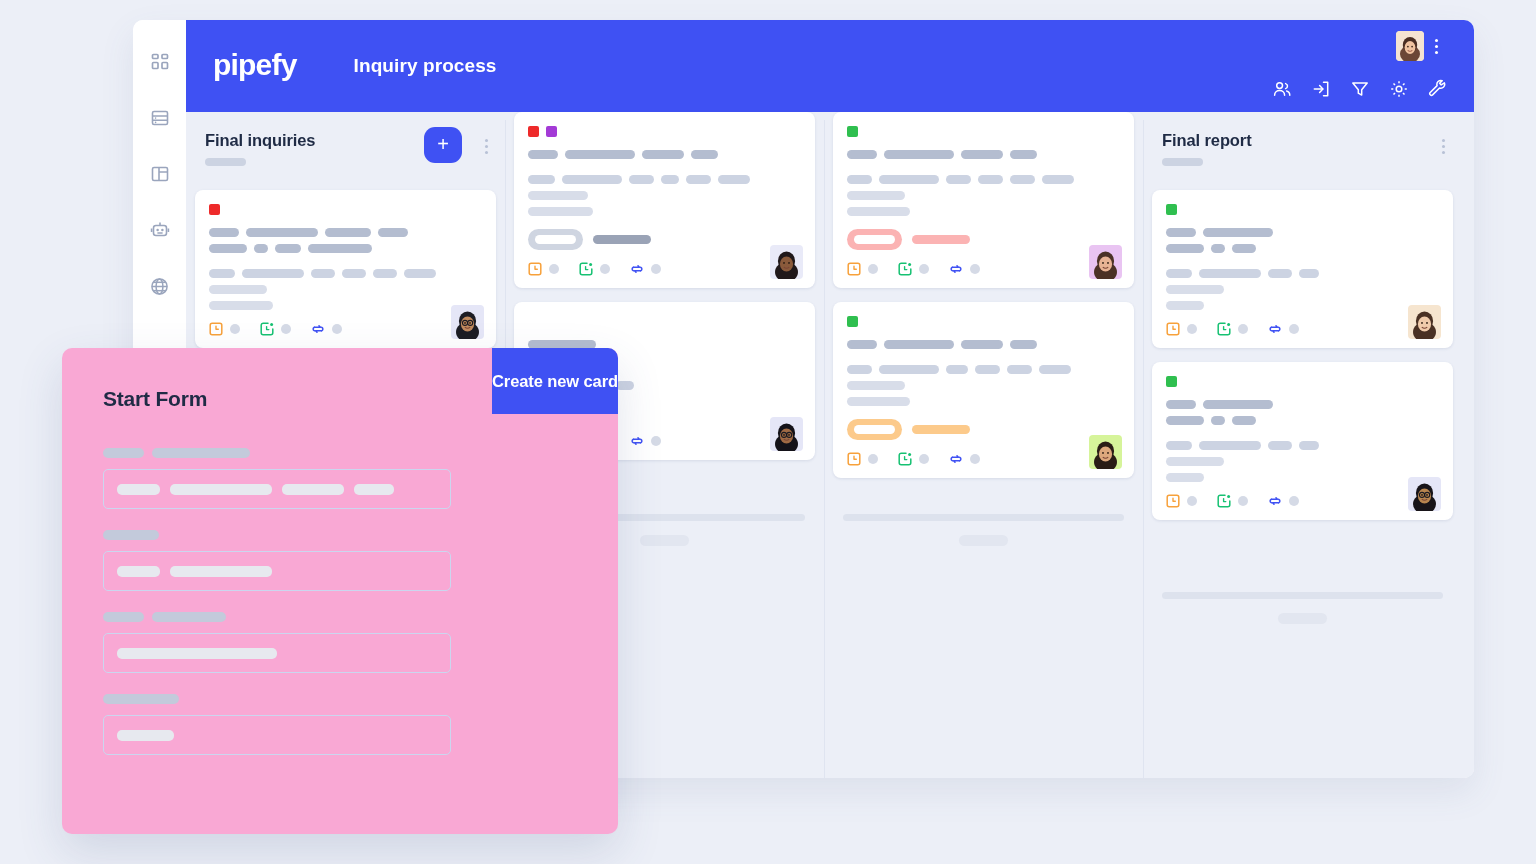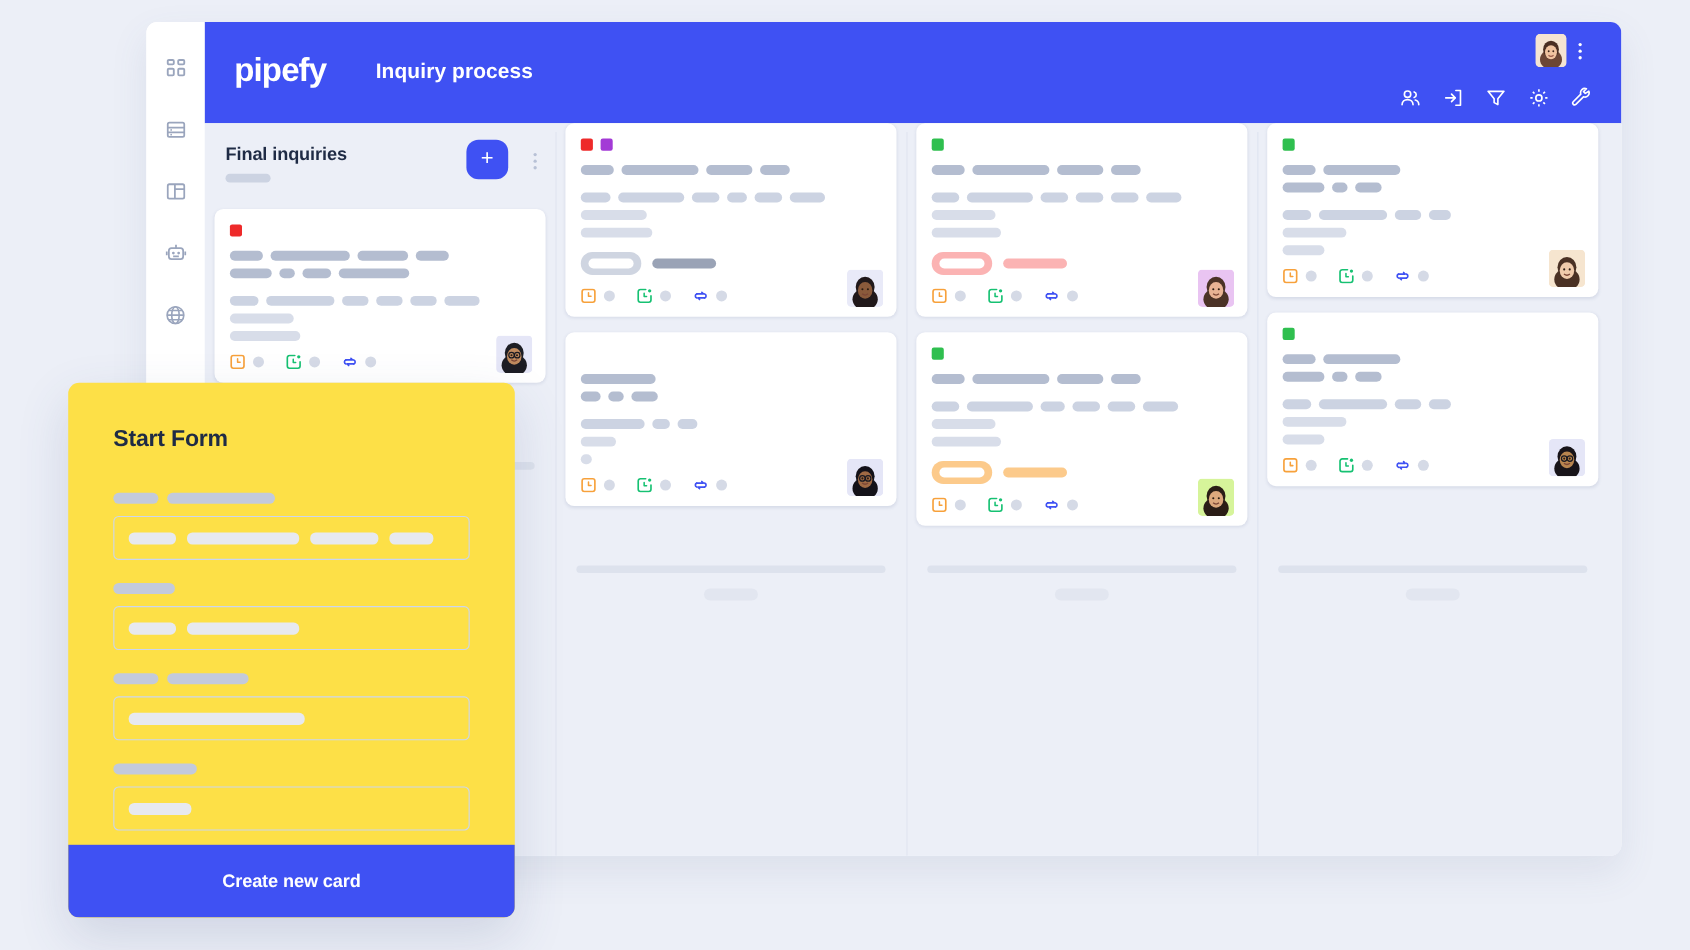--- a/index.html
+++ b/index.html
@@ -51,21 +51,21 @@
   .topbar {
     height: 92px;
     background: #3f51f3;
     position: relative;
     flex: none;
     padding: 0 26px 0 27px;
   }
   .brand-row {
     display: flex; align-items: center;
     height: 100%;
-    gap: 0;
+    gap: 12px;
   }
   .logo {
     color: #ffffff;
     font-size: 30px;
     font-weight: 700;
     letter-spacing: -0.8px;
     line-height: 1;
     padding-bottom: 3px;
   }
   .board-title {
@@ -232,27 +232,27 @@
     margin: 14px auto 0 auto;
     width: 49px; height: 11px;
     border-radius: 6px;
     background: #e2e6f0;
   }
 
   
   .modal {
     position: absolute;
     left: 62px; top: 348px;
-    width: 406px; height: 486px;
-    background: #fde047;
+    width: 556px; height: 486px;
+    background: #f9a8d4;
     border-radius: 10px;
     box-shadow: 0 18px 46px rgba(60, 78, 130, 0.16);
     overflow: hidden;
     z-index: 20;
-    display: flex; flex-direction: column;
+    display: flex; 
   }
   .modal-body {
     flex: 1; min-height: 0;
     padding: 39px 41px 0 41px;
     overflow: hidden;
   }
   .modal-title {
     font-size: 21px; font-weight: 700;
     color: #1f2b45;
     letter-spacing: -0.2px;
@@ -745,20 +745,29 @@
                   <path d="M13.8 22.1 Q16.5 24.4 19.2 22.1" stroke="#7c4636" stroke-width="1.2" fill="none"></path>
                 </svg></div>
             </div>
             <div class="ghost" style="top: 402px;">
               <div class="ghost-line"></div>
               <div class="ghost-pill"></div>
             </div>
           </div>
         </div>
         <div class="column">
+          <div class="col-head">
+            <div class="col-title">Final report</div>
+            <div class="col-sub"></div>
+            <div class="col-kebab">
+              <i></i>
+              <i></i>
+              <i></i>
+            </div>
+          </div>
           <div class="col-body">
             <div class="card">
               <div class="tags">
                 <span class="tag" style="background: rgb(47, 191, 79);"></span>
               </div>
               <div class="sk-row">
                 <span class="sk dark" style="width: 30px;"></span>
                 <span class="sk dark" style="width: 70px;"></span>
               </div>
               <div class="sk-row">

